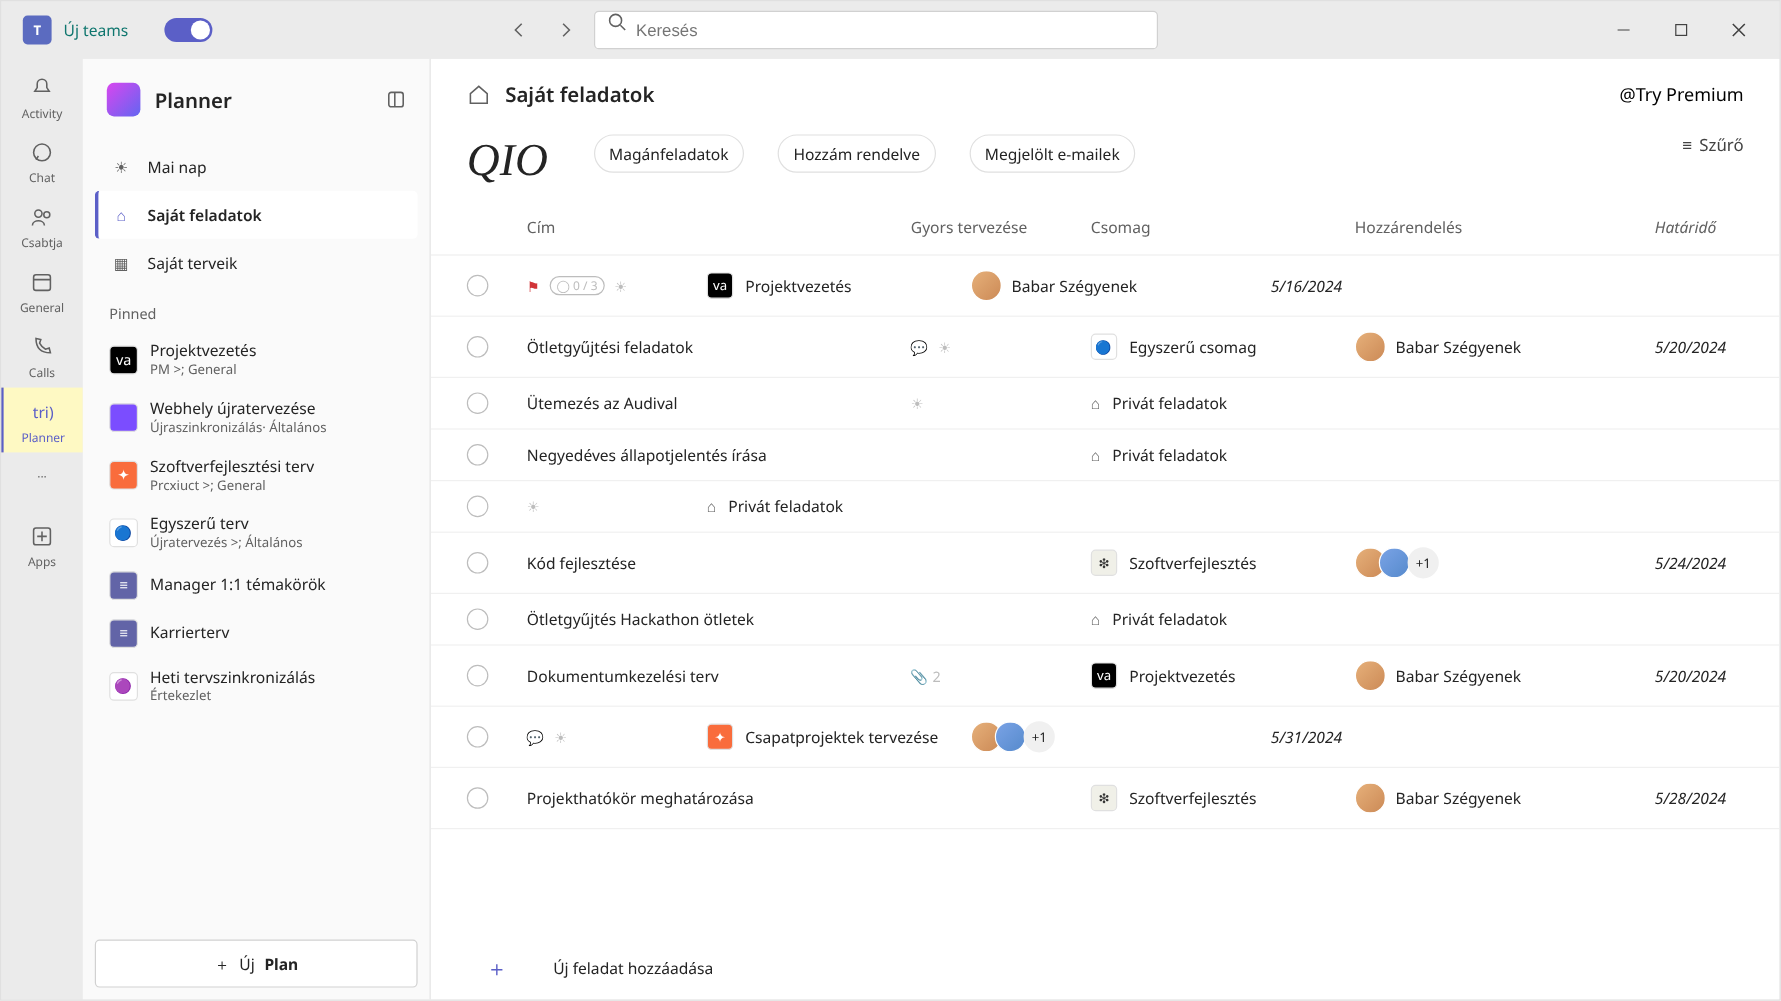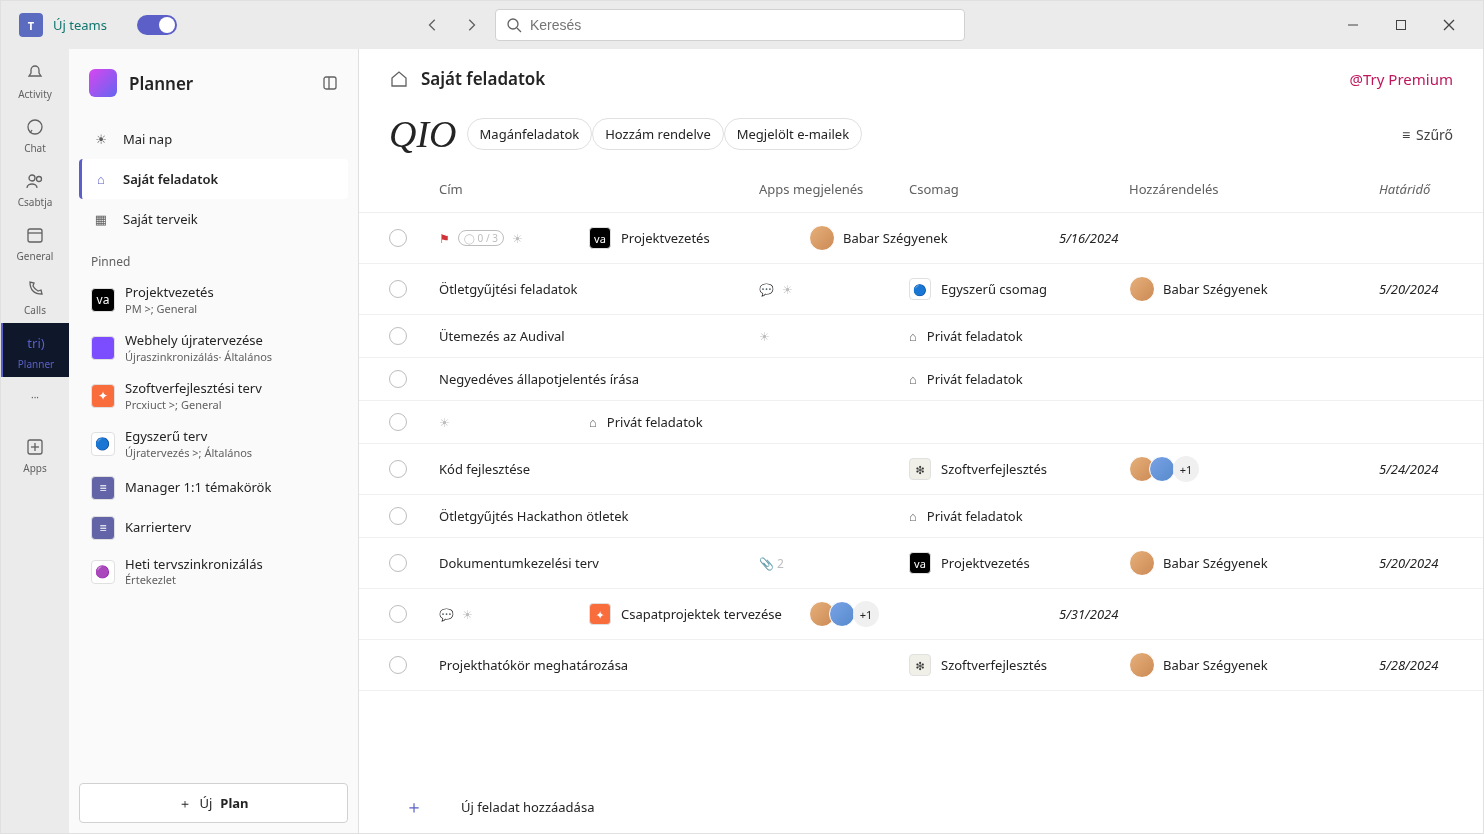--- a/index.html
+++ b/index.html
@@ -6,29 +6,29 @@
 body { font-family: "Segoe UI", system-ui, sans-serif; font-size: 13px; color: #242424; background: #f5f5f5; overflow: hidden; }
 .app { display: flex; flex-direction: column; width: 1484px; height: 834px; border: 1px solid #e0e0e0; background: #ebebeb; }
 .titlebar { display: flex; align-items: center; height: 48px; padding: 0 8px; }
 .titlebar .tb-left { display: flex; align-items: center; gap: 10px; margin-left: 10px; }
 .titlebar .tb-logo { width: 24px; height: 24px; background: #5b6bc0; border-radius: 4px; display: flex; align-items: center; justify-content: center; color: #fff; font-size: 11px; font-weight: 700; }
 .titlebar .tb-label { font-size: 13px; color: #0f766e; }
 .titlebar .toggle { margin-left: 20px; width: 40px; height: 20px; background: #5b5fc7; border-radius: 20px; position: relative; cursor: pointer; }
 .titlebar .toggle .knob { position: absolute; right: 2px; top: 2px; width: 16px; height: 16px; background: #fff; border-radius: 50%; }
 .titlebar .navbtns { display: flex; gap: 6px; margin-left: 240px; }
 .titlebar .navbtn { width: 32px; height: 32px; display: flex; align-items: center; justify-content: center; color: #616161; border-radius: 4px; cursor: pointer; }
-.titlebar .search { flex: 0 0 470px; margin-left: 8px; height: 32px; background: #fff; border: 1px solid #d1d1d1; border-radius: 4px; display: flex; align-items: center; padding: 0 10px; gap: 8px; color: #616161; }
+.titlebar .search { flex: 0 0 470px; margin-left: 8px; height: 32px; background: #fff; border: 1px solid #d1d1d1; border-radius: 4px; display: flex; padding: 0 10px; gap: 8px; color: #616161; }
 .titlebar .search input { border: none; outline: none; flex: 1; font-size: 14px; color: #242424; background: transparent; }
 .titlebar .spacer { flex: 1; }
 .titlebar .winbtns { display: flex; gap: 4px; margin-right: 4px; }
 .titlebar .winbtn { width: 44px; height: 32px; display: flex; align-items: center; justify-content: center; color: #424242; cursor: pointer; }
 .body { display: flex; flex: 1; overflow: hidden; }
 .apprail { width: 68px; background: #ebebeb; display: flex; flex-direction: column; align-items: center; padding-top: 4px; }
 .apprail .railitem { width: 68px; padding: 8px 0 6px; display: flex; flex-direction: column; align-items: center; gap: 2px; font-size: 10px; color: #616161; cursor: pointer; }
-.apprail .railitem.active { color: #5b5fc7; background: #0f172a; border-left: 2px solid #5b5fc7; }
+.apprail .railitem.active { color: #5b5fc7; background: #fef9c3; border-left: 2px solid #5b5fc7; }
 .apprail .railicon { width: 24px; height: 24px; display: flex; align-items: center; justify-content: center; }
 .apprail .sepspacer { height: 12px; }
 .panel { width: 290px; background: #fafafa; border-right: 1px solid #e0e0e0; display: flex; flex-direction: column; }
 .panel .phead { display: flex; align-items: center; gap: 12px; padding: 20px 20px 18px 20px; }
 .panel .phead .plogo { width: 28px; height: 28px; background: linear-gradient(135deg,#d946ef,#6366f1); border-radius: 6px; }
 .panel .phead .ptitle { font-size: 17px; font-weight: 600; }
 .panel .phead .popicon { margin-left: auto; color: #616161; cursor: pointer; }
 .panel .pnav { padding: 4px 10px; flex: 1; overflow: auto; }
 .panel .pnav .navitem { display: flex; align-items: center; gap: 12px; padding: 10px 12px; border-radius: 4px; cursor: pointer; color: #242424; }
 .panel .pnav .navitem.active { background: #fff; font-weight: 600; border-left: 3px solid #5b5fc7; padding-left: 9px; }
@@ -37,22 +37,22 @@
 .panel .pnav .pinitem { display: flex; align-items: center; gap: 10px; padding: 8px 12px; border-radius: 4px; cursor: pointer; }
 .panel .pnav .pinicon { width: 24px; height: 24px; border-radius: 4px; display: flex; align-items: center; justify-content: center; font-size: 12px; color: #fff; flex-shrink: 0; }
 .panel .pnav .pinmeta { display: flex; flex-direction: column; }
 .panel .pnav .pintitle { font-size: 13px; line-height: 1.3; }
 .panel .pnav .pinsub { font-size: 11px; color: #616161; }
 .panel .newplan { margin: 10px; height: 40px; border: 1px solid #d1d1d1; border-radius: 4px; background: #fff; display: flex; align-items: center; justify-content: center; gap: 8px; cursor: pointer; }
 .main { flex: 1; background: #fff; display: flex; flex-direction: column; overflow: hidden; }
 .main .mhead { display: flex; align-items: center; padding: 18px 30px 8px 30px; gap: 12px; }
 .main .mhead .mhicon { color: #616161; }
 .main .mhead .mtitle { font-size: 17px; font-weight: 600; }
-.main .mhead .mright { margin-left: auto; font-size: 15px; color: #be185d; }
-.main .mtabs { display: flex; align-items: center; padding: 14px 30px 18px 30px; gap: 0; }
+.main .mhead .mright { margin-left: auto; font-size: 15px; color: #000000; }
+.main .mtabs { display: flex; align-items: flex-start; padding: 14px 30px 18px 30px; gap: 28px; }
 .main .mtabs .bigQ { font-family: Georgia, serif; font-size: 38px; font-style: italic; margin-right: 10px; }
 .main .mtabs .mtab { padding: 6px 12px; border: 1px solid #e0e0e0; border-radius: 16px; font-size: 13px; cursor: pointer; background: #fff; }
 .main .mtabs .filter { margin-left: auto; display: flex; align-items: center; gap: 6px; color: #424242; cursor: pointer; font-size: 14px; }
 .main .tablehead { display: flex; align-items: center; padding: 0 30px 8px 30px; border-bottom: 1px solid #eee; color: #616161; font-size: 13px; }
 .main .tablehead .th { padding: 6px 0; }
 .main .col-check { width: 50px; flex-shrink: 0; }
 .main .col-title { flex: 0 0 320px; }
 .main .col-quick { flex: 0 0 150px; }
 .main .col-pkg { flex: 0 0 220px; }
 .main .col-assign { flex: 0 0 250px; }
@@ -293,21 +293,21 @@
         <span class="mtab">Hozzám rendelve</span>
         <span class="mtab">Megjelölt e-mailek</span>
         <div class="filter">
             <span>≡</span>
             <span>Szűrő</span>
           </div>
       </div>
       <div class="tablehead">
         <div class="th col-check"></div>
         <div class="th col-title">Cím</div>
-        <div class="th col-quick">Apps megjelenés</div>
+        <div class="th col-quick">Gyors tervezése</div>
         <div class="th col-pkg">Csomag</div>
         <div class="th col-assign">Hozzárendelés</div>
         <div class="th col-due">Határidő</div>
       </div>
       <div class="rows" id="task-rows">
           <div class="row">
     <div class="col-check">
               <div class="circle"></div>
             </div>
     <div class="col-quick">

